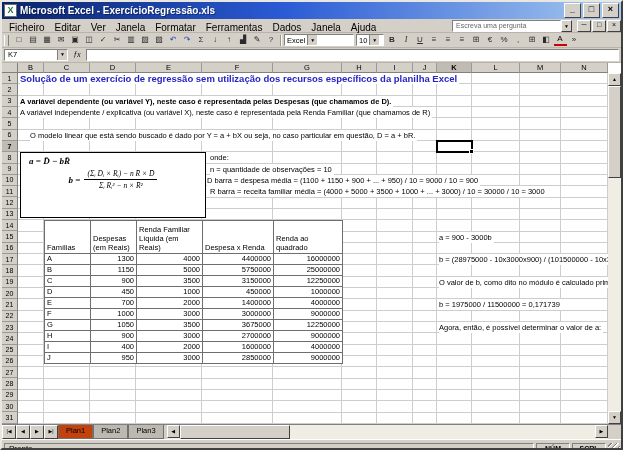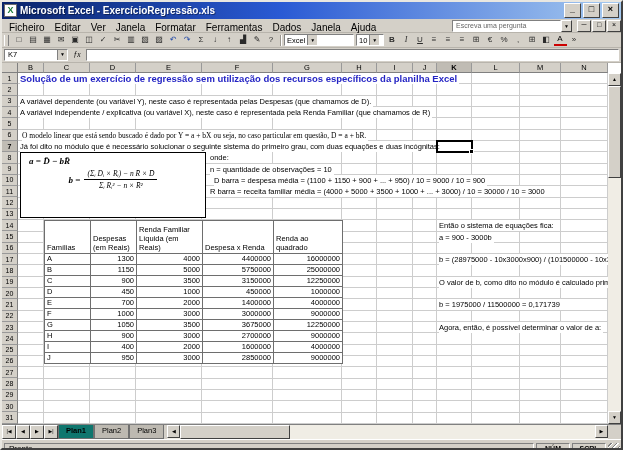--- a/index.html
+++ b/index.html
@@ -81,21 +81,21 @@
   
   #vscroll{position:absolute;right:0;top:10px;bottom:0;width:13px;background:#f0ede5;display:flex;flex-direction:column}
   .sbtn{flex:0 0 13px;height:13px;box-sizing:border-box;background:#d4d0c8;border:1px solid;border-color:#fff #404040 #404040 #fff;font-size:5px;line-height:11px;text-align:center;color:#000}
   #vthumb{flex:0 0 92px;box-sizing:border-box;background:#d4d0c8;border:1px solid;border-color:#fff #404040 #404040 #fff}
   #vtrack{flex:1}
 
   
   #tabbar{flex:0 0 14px;height:14px;display:flex;align-items:stretch;background:#d4d0c8;border-top:1px solid #808080}
   .navbtn{flex:0 0 14px;box-sizing:border-box;background:#d4d0c8;border:1px solid;border-color:#fff #404040 #404040 #fff;font-size:5px;line-height:11px;text-align:center;color:#000}
   .tab{flex:0 0 auto;box-sizing:border-box;font-size:7.5px;line-height:12px;padding:0 7px;background:#bdb9b1;border:1px solid #707070;border-top:none;color:#000;white-space:nowrap}
-  .tab.active{background:#0f766e;font-weight:bold}
+  .tab.active{background:#c2410c;font-weight:normal}
   #hscroll{flex:1;display:flex;background:#f0ede5;margin-left:3px}
   #hthumb{flex:0 0 110px;box-sizing:border-box;background:#d4d0c8;border:1px solid;border-color:#fff #404040 #404040 #fff}
   #htrack{flex:1}
   #hcorner{flex:0 0 13px;background:#d4d0c8}
 
   
   #statusbar{flex:0 0 15px;height:15px;display:flex;align-items:center;background:#d4d0c8;border-top:1px solid #fff;padding:1px 1px 1px 2px;gap:2px}
   .panel{box-sizing:border-box;height:12px;border:1px solid;border-color:#808080 #fff #fff #808080;font-size:8px;line-height:10px;padding:0 4px;color:#000;white-space:nowrap}
   #status-ready{flex:1}
   .panel.ind{width:34px;text-align:center;font-size:7px;font-weight:bold}
@@ -383,29 +383,27 @@
                 <td class="num">2850000</td>
                 <td class="num">9000000</td>
               </tr>
             </tbody>
           </table>
 
         <div id="selection" style="left: 418px; top: 66.9355px; width: 37px; height: 13.3226px;">
           <div class="handle"></div>
         </div>
       <div class="txt doc-title" style="top: 0px; left: 2px;">Solução de um exercício de regressão sem utilização dos recursos específicos da planilha Excel</div>
-          <div class="txt" style="top: 22.6452px; left: 2px;">A variável dependente (ou variável Y), neste caso é representada pelas Despesas (que chamamos de D).</div>
+          <div class="txt" style="top: 22.6452px; left: 2px; font-weight: bold;">A variável dependente (ou variável Y), neste caso é representada pelas Despesas (que chamamos de D).</div>
           <div class="txt" style="top: 33.9677px; left: 2px;">A variável independente / explicativa (ou variável X), neste caso é representada pela Renda Familiar (que chamamos de R)</div>
-          <div class="txt" style="top: 56.6129px; left: 4px; font-family: Liberation Serif, serif;">O modelo linear que está sendo buscado é dado por Y = a + bX ou seja, no caso particular em questão, D = a + bR.</div>
-          <div class="txt" style="top: 67.9355px; left: 2px;">Já foi dito no módulo que é necessário solucionar o seguinte sistema do primeiro grau, com duas equações e duas incógnitas:</div>
+          <div class="txt" style="top: 56.6129px; left: 12px;">O modelo linear que está sendo buscado é dado por Y = a + bX ou seja, no caso particular em questão, D = a + bR.</div>
           <div class="txt" style="top: 79.2581px; left: 192px;">onde:</div>
           <div class="txt" style="top: 90.5806px; left: 192px;">n = quantidade de observações = 10</div>
-          <div class="txt" style="top: 101.903px; left: 196px;">D barra = despesa média = (1100 + 1150 + 900 + ... + 950) / 10 = 9000 / 10 = 900</div>
+          <div class="txt" style="top: 101.903px; left: 189px;">D barra = despesa média = (1100 + 1150 + 900 + ... + 950) / 10 = 9000 / 10 = 900</div>
           <div class="txt" style="top: 113.226px; left: 192px;">R barra = receita familiar média = (4000 + 5000 + 3500 + 1000 + ... + 3000) / 10 = 30000 / 10 = 3000</div>
-          <div class="txt" style="top: 147.194px; left: 421px;">Então o sistema de equações fica:</div>
           <div class="txt" style="top: 158.516px; left: 421px;">a = 900 - 3000b</div>
           <div class="txt" style="top: 181.161px; left: 421px;">b = (28975000 - 10x3000x900) / (101500000 - 10x3000x3000)</div>
           <div class="txt" style="top: 203.806px; left: 421px;">O valor de b, como dito no módulo é calculado primeiramente.</div>
           <div class="txt" style="top: 226.452px; left: 421px;">b = 1975000 / 11500000 = 0,171739</div>
           <div class="txt" style="top: 249.097px; left: 421px;">Agora, então, é possível determinar o valor de a:</div>
         </div>
     </div>
     <div id="vscroll">
       <div class="sbtn">▲</div>
       <div id="vthumb"></div>

